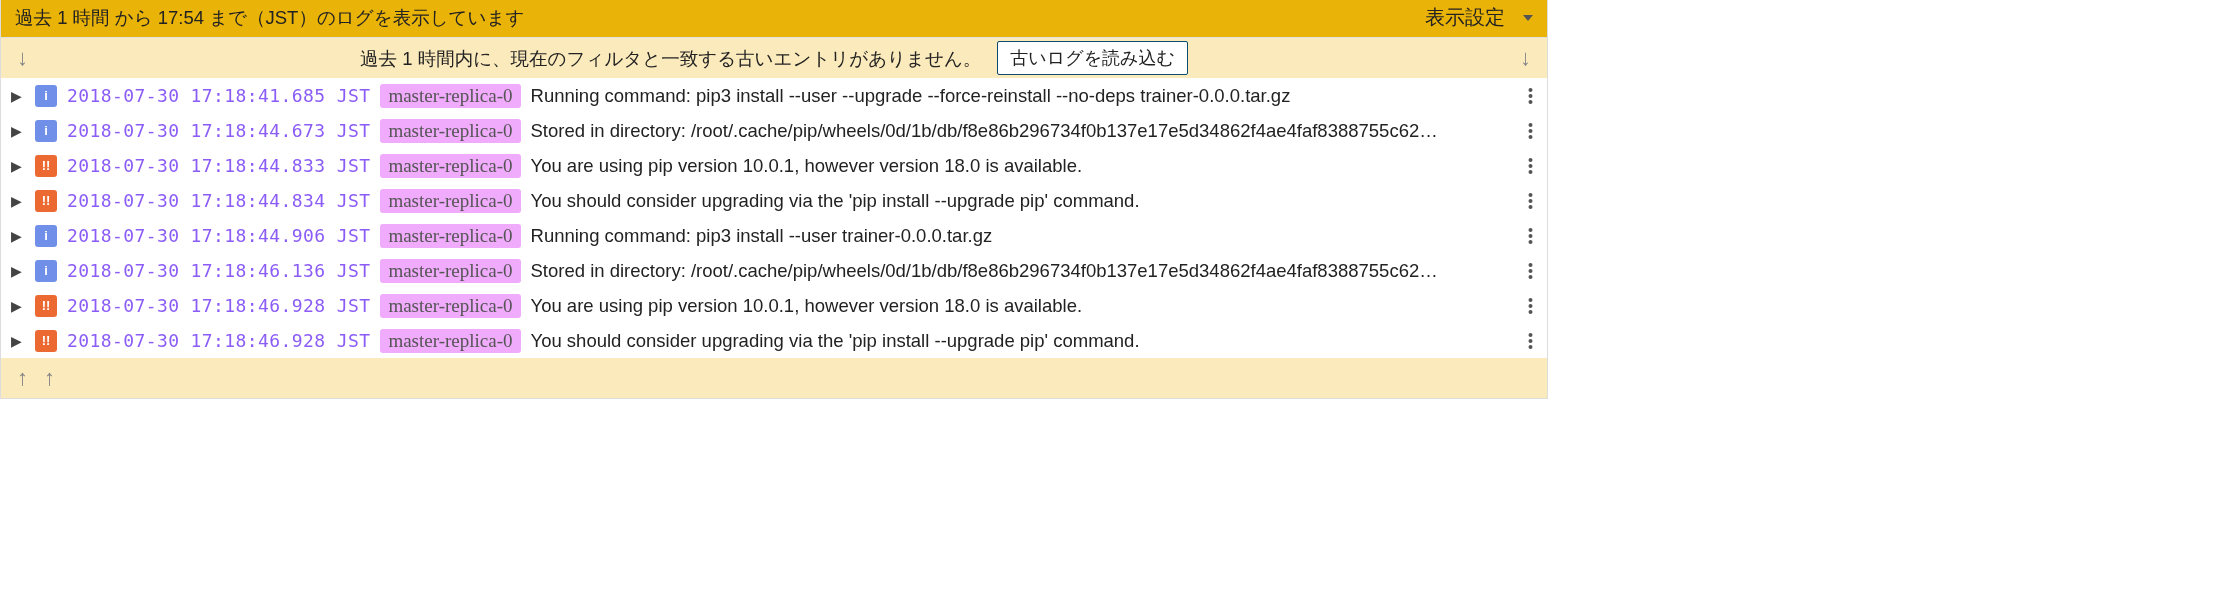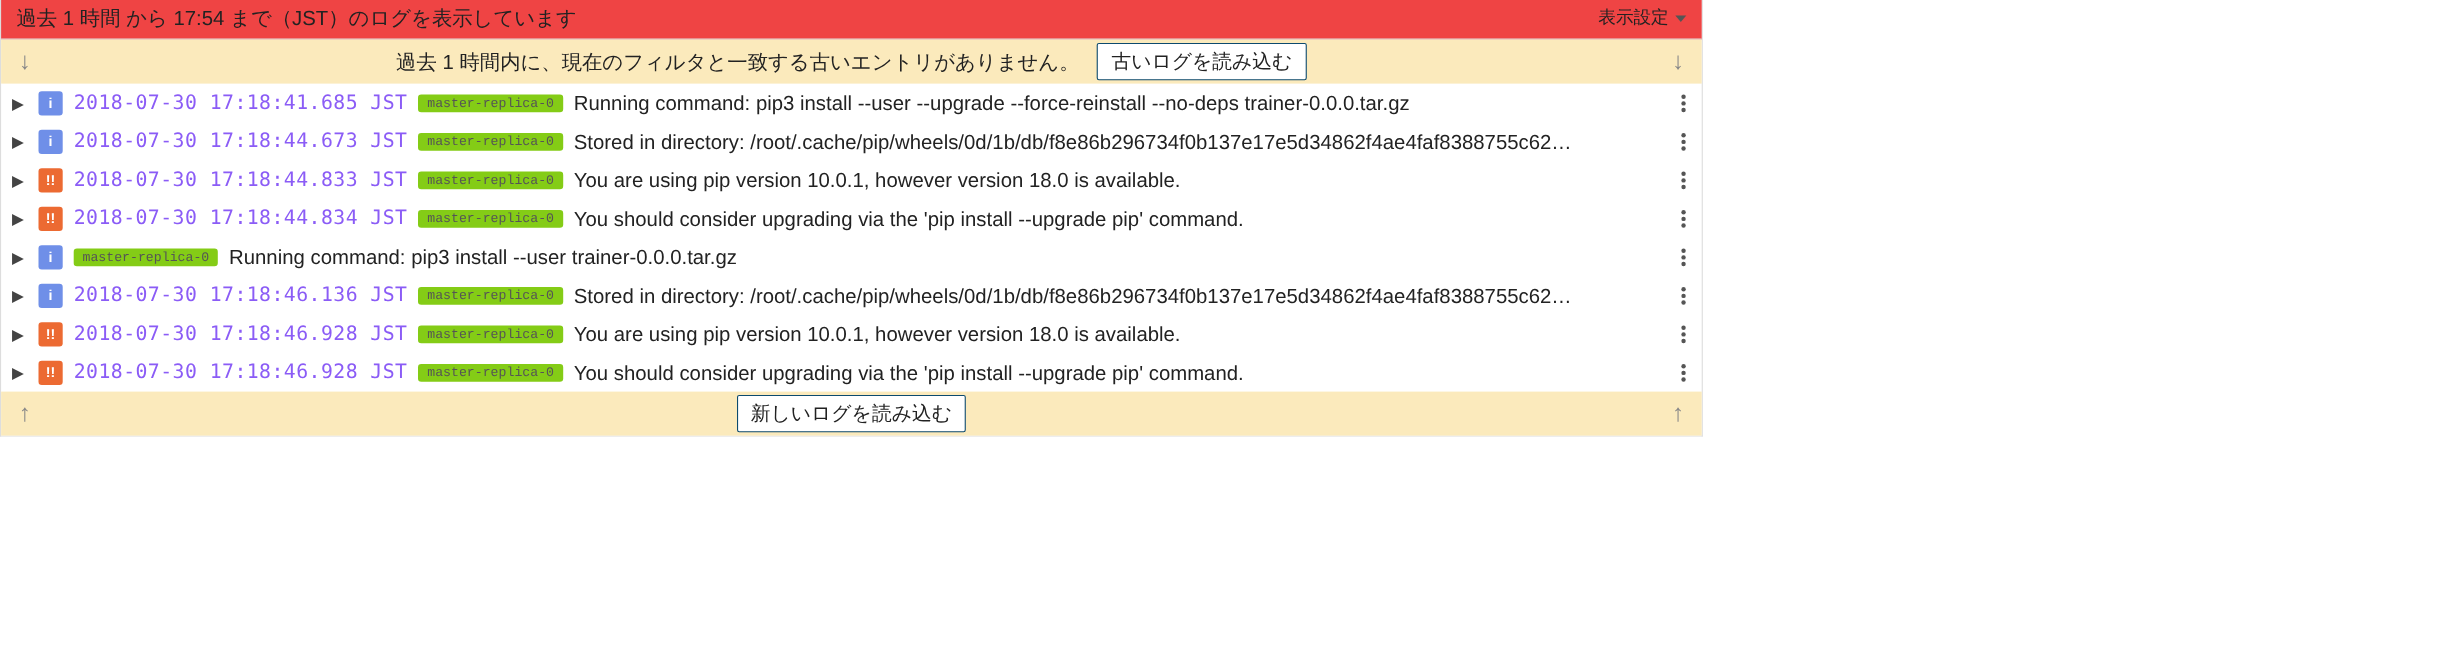--- a/index.html
+++ b/index.html
@@ -10,31 +10,31 @@
   background: #fff;
 }
 .container { width: 1548px; border: 1px solid #ddd; border-top: none; }
 
 
 .toolbar {
   display: flex;
   align-items: center;
   justify-content: space-between;
   padding: 4px 14px 6px 14px;
-  background: #ef4444;
+  background: #eab308;
   border-bottom: 1px solid #e0e0e0;
 }
 .toolbar-left { color: #222; font-size: 18.5px; }
 .toolbar-right {
   display: flex;
   align-items: center;
-  gap: 6px;
-  color: #222;
-  cursor: pointer;
-  font-size: 16px;
+  gap: 18px;
+  color: #222;
+  cursor: pointer;
+  font-size: 20px;
 }
 .dropdown-caret {
   width: 0; height: 0;
   border-left: 5px solid transparent;
   border-right: 5px solid transparent;
   border-top: 6px solid #555;
   display: inline-block;
 }
 
 
@@ -102,24 +102,24 @@
 .level-info { background: #6f8fe8; }
 .level-warn { background: #ec6a32; }
 .timestamp {
   color: #8b5cf6;
   font-family: Menlo, Consolas, monospace;
   font-size: 18px;
   letter-spacing: 0.4px;
   min-width: 270px;
 }
 .replica {
-  background: #84cc16;
+  background: #f0abfc;
   color: #555;
-  font-family: Liberation Mono, monospace;
-  font-size: 12px;
+  font-family: Liberation Serif, serif;
+  font-size: 19px;
   padding: 1px 8px;
   border-radius: 3px;
   white-space: nowrap;
 }
 .msg {
   flex: 1;
   color: #222;
   font-size: 18.5px;
   white-space: nowrap;
   overflow: hidden;
@@ -210,20 +210,21 @@
           <svg width="5" height="18" viewBox="0 0 5 18">
             <circle cx="2.5" cy="3" r="2" fill="#555"></circle>
             <circle cx="2.5" cy="9" r="2" fill="#555"></circle>
             <circle cx="2.5" cy="15" r="2" fill="#555"></circle>
           </svg>
         </span>
       </div>
       <div class="row">
         <span class="expander">▶</span>
         <span class="level-badge level-info">i</span>
+        <span class="timestamp">2018-07-30 17:18:44.906 JST</span>
         <span class="replica">master-replica-0</span>
         <span class="msg">Running command: pip3 install --user trainer-0.0.0.tar.gz</span>
         <span class="kebab">
           <svg width="5" height="18" viewBox="0 0 5 18">
             <circle cx="2.5" cy="3" r="2" fill="#555"></circle>
             <circle cx="2.5" cy="9" r="2" fill="#555"></circle>
             <circle cx="2.5" cy="15" r="2" fill="#555"></circle>
           </svg>
         </span>
       </div>
@@ -266,19 +267,16 @@
             <circle cx="2.5" cy="3" r="2" fill="#555"></circle>
             <circle cx="2.5" cy="9" r="2" fill="#555"></circle>
             <circle cx="2.5" cy="15" r="2" fill="#555"></circle>
           </svg>
         </span>
       </div>
     </div>
 
   <div class="banner">
     <span class="arrow">↑</span>
-    <div class="banner-center">
-      <button class="banner-btn">新しいログを読み込む</button>
-    </div>
     <span class="arrow">↑</span>
   </div>
 
 </div>
 
 </body></html>

